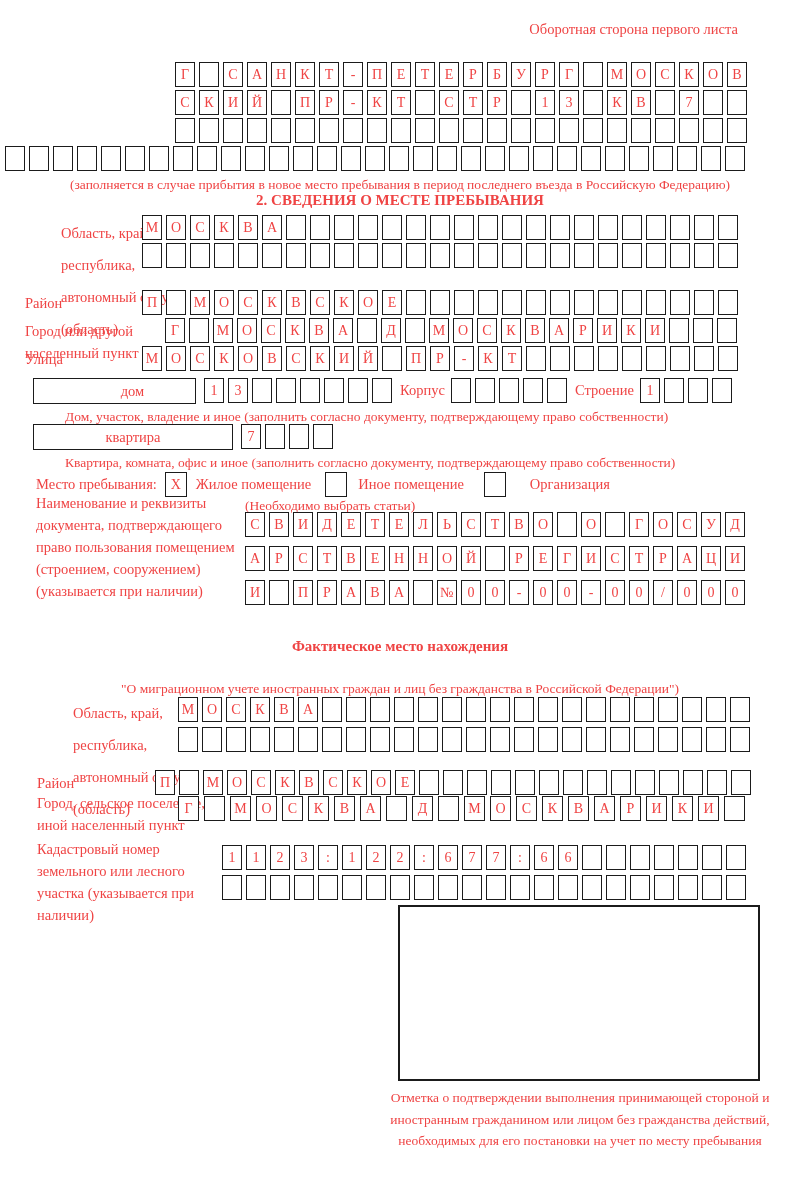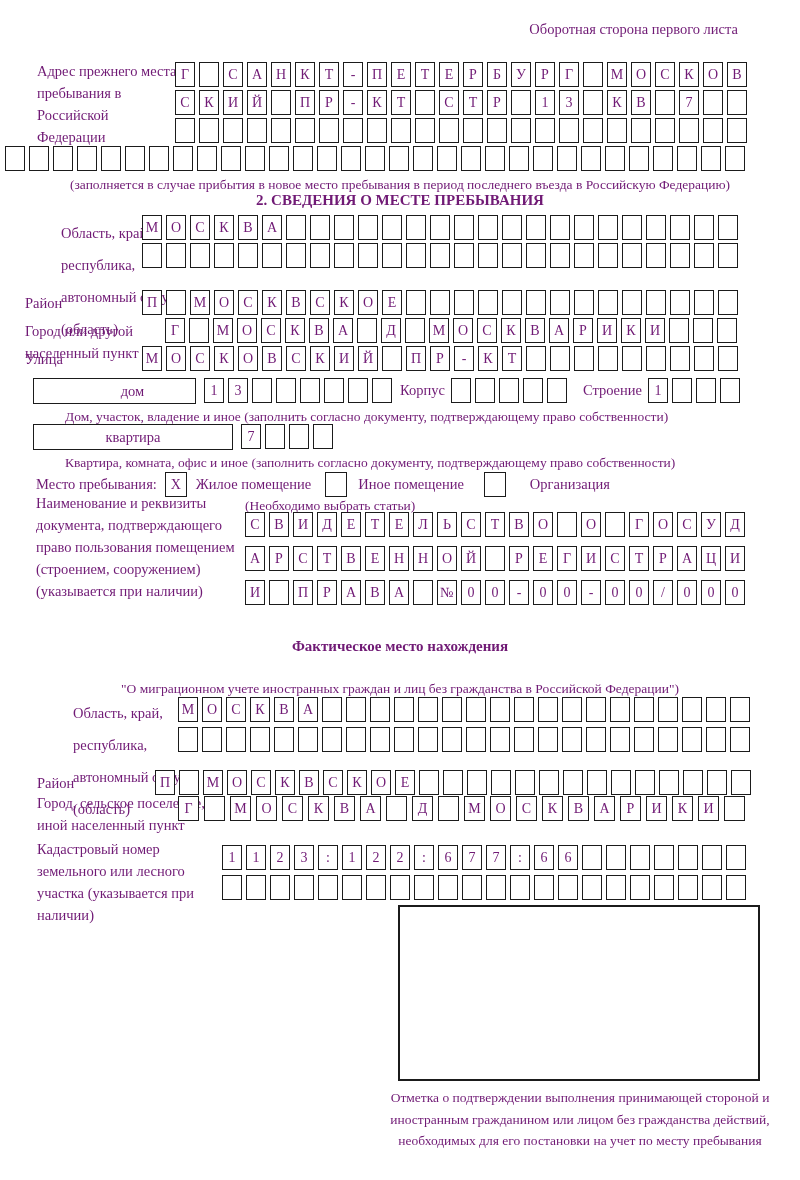--- a/index.html
+++ b/index.html
@@ -1,18 +1,18 @@
 <!DOCTYPE html>
 <html><head>
 <meta charset="utf-8">
 <style>
   html,body{margin:0;padding:0;background:#ffffff;}
   .page{
     position:relative;width:800px;height:1180px;background:#fff;
-    font-family:"Liberation Serif", serif;color:#701a75;overflow:hidden;
+    font-family:"Liberation Serif", serif;color:#ef4444;overflow:hidden;
   }
   .abs{position:absolute;}
   .row{display:flex;gap:4px;}
   .cell{
     width:20px;height:25px;box-sizing:border-box;border:1.6px solid #1b1b1b;
     display:flex;align-items:center;justify-content:center;
     font-size:14px;line-height:1;background:#fff;
   }
   .row.wide{gap:5px;}
   .row.wide .cell{width:21px;}
@@ -34,21 +34,20 @@
   .stamp{box-sizing:border-box;border:2px solid #1b1b1b;background:#fff;}
   .flexrow{display:flex;align-items:flex-start;}
 </style>
 </head>
 <body>
 
 <div class="page">
 
   <div class="abs label" style="top:18px;right:62px;">Оборотная сторона первого листа</div>
 
-  <div class="abs label" style="top:60px;left:37px;width:140px;">Адрес прежнего места пребывания в Российской Федерации</div>
   <div class="abs row" style="top:62px;left:175px;">
       <span class="cell">Г</span>
       <span class="cell"></span>
       <span class="cell">С</span>
       <span class="cell">А</span>
       <span class="cell">Н</span>
       <span class="cell">К</span>
       <span class="cell">Т</span>
       <span class="cell">-</span>
       <span class="cell">П</span>
@@ -312,21 +311,21 @@
         <span class="cell"></span>
       </div>
     <div class="inline-label" style="margin-left:8px;">Корпус</div>
     <div class="row" style="margin-left:6px;">
         <span class="cell"></span>
         <span class="cell"></span>
         <span class="cell"></span>
         <span class="cell"></span>
         <span class="cell"></span>
       </div>
-    <div class="inline-label" style="margin-left:16px;text-align:center;">Строение</div>
+    <div class="inline-label" style="margin-left:8px;text-align:center;">Строение</div>
     <div class="row" style="margin-left:6px;">
         <span class="cell">1</span>
         <span class="cell"></span>
         <span class="cell"></span>
         <span class="cell"></span>
       </div>
   </div>
   <div class="abs caption" style="top:407px;left:65px;">Дом, участок, владение и иное (заполнить согласно документу, подтверждающему право собственности)</div>
 
   <div class="abs flexrow" style="top:424px;left:33px;">

